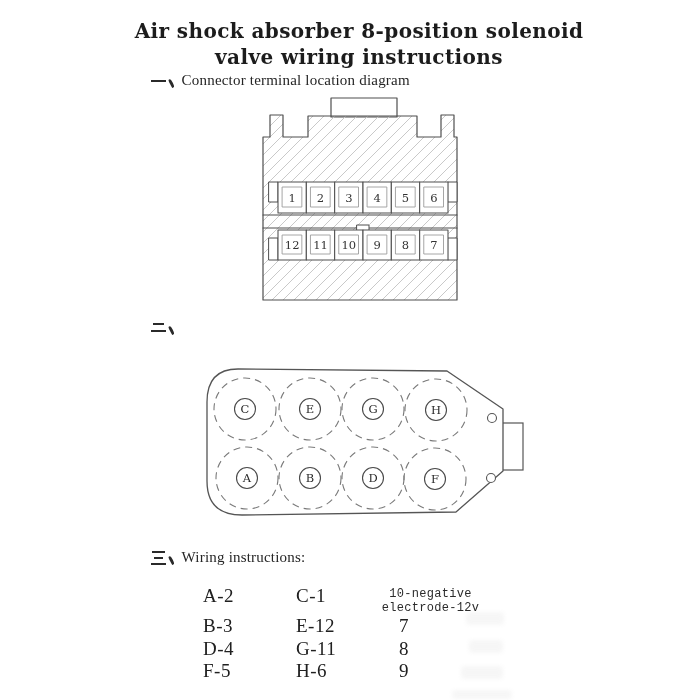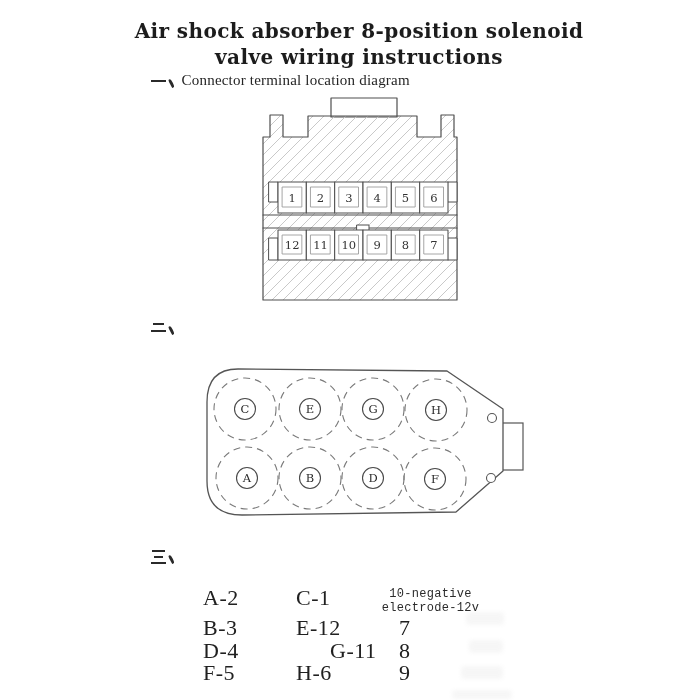--- a/index.html
+++ b/index.html
@@ -29,21 +29,21 @@
   .cjk.m3 i.b2{top:7px; left:3px; width:9px;}
   .cjk.m3 i.b3{top:13px;}
   
   .dun{
     display:inline-block; width:2.6px; height:9px; margin-left:4px; margin-top:6px;
     background:#2a2a2a; border-radius:40% 60% 80% 20%;
     transform:rotate(-28deg);
   }
   svg.diagram{position:absolute; left:0; top:0;}
   .wire{
-    position:absolute; font-size:22px; letter-spacing:0.5px; color:#202020;
+    position:absolute; font-size:19px; letter-spacing:0.5px; color:#202020;
     font-family:"Liberation Serif", serif; white-space:nowrap;
   }
   .wire.small{
     font-size:12px; letter-spacing:0.3px; text-align:center; line-height:14px;
     font-family:"Liberation Mono", monospace; color:#2b2b2b;
   }
   .smudge{
     position:absolute; background:#8a8a8a; opacity:0.07; filter:blur(2px);
     border-radius:4px;
   }
@@ -74,20 +74,21 @@
       <span class="dun"></span>
   </div>
 
   <div class="heading" style="top:549px;">
     <span class="cjk m3">
         <i class="b1"></i>
         <i class="b2"></i>
         <i class="b3"></i>
       </span>
       <span class="dun"></span>
+    <span class="label">Wiring instructions:</span>
   </div>
 
   <svg class="diagram" id="diagrams" width="700" height="700" viewBox="0 0 700 700">
     <defs>
       <pattern id="hatch" width="11" height="11" patternUnits="userSpaceOnUse">
         <path d="M0,11 L11,0" stroke="#c9c9c9" stroke-width="1" fill="none"></path>
         <path d="M-1,1 L1,-1" stroke="#c9c9c9" stroke-width="1" fill="none"></path>
       </pattern>
     </defs>
 
@@ -231,21 +232,21 @@
   </svg>
 
   <div>
     <div class="wire" style="left:203px; top:585px;">A-2</div>
     <div class="wire" style="left:203px; top:615px;text-align:right;">B-3</div>
     <div class="wire" style="left:203px; top:638px;">D-4</div>
     <div class="wire" style="left:203px; top:660px;">F-5</div>
 
     <div class="wire" style="left:296px; top:585px;">C-1</div>
     <div class="wire" style="left:296px; top:615px;">E-12</div>
-    <div class="wire" style="left:296px; top:638px;margin-left:34px;">G-11</div>
+    <div class="wire" style="left:296px; top:638px;">G-11</div>
     <div class="wire" style="left:296px; top:660px;">H-6</div>
 
     <div class="wire small" style="left:378px; top:587px; width:105px;">
       <div>10-negative</div>
       <div>electrode-12v</div>
     </div>
     <div class="wire" style="left:399px; top:615px;">7</div>
     <div class="wire" style="left:399px; top:638px;">8</div>
     <div class="wire" style="left:399px; top:660px;">9</div>
   </div>

